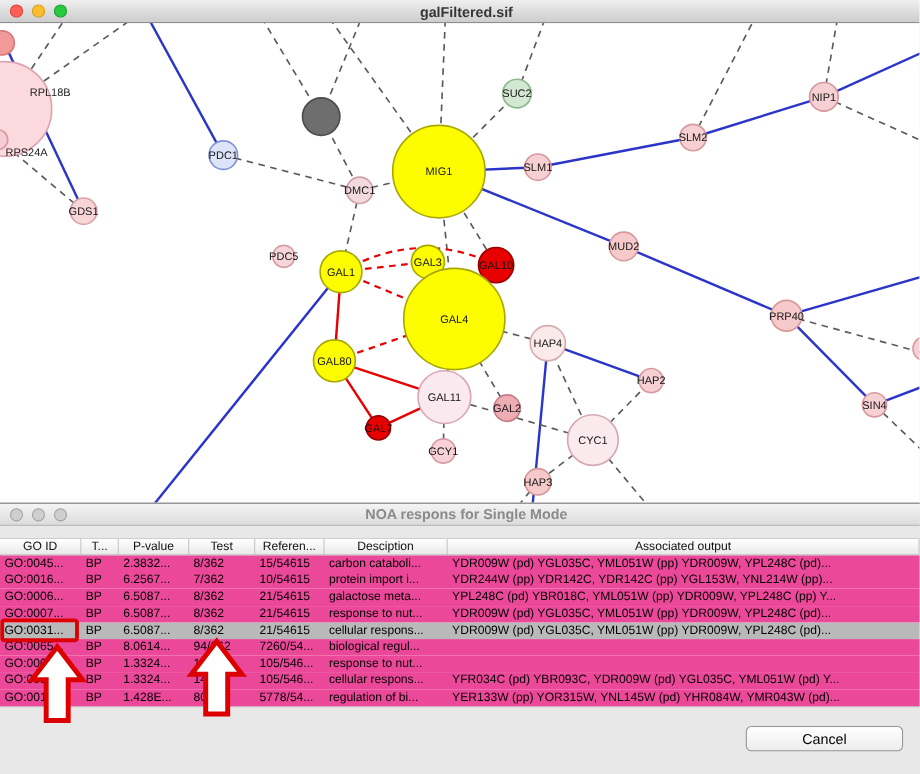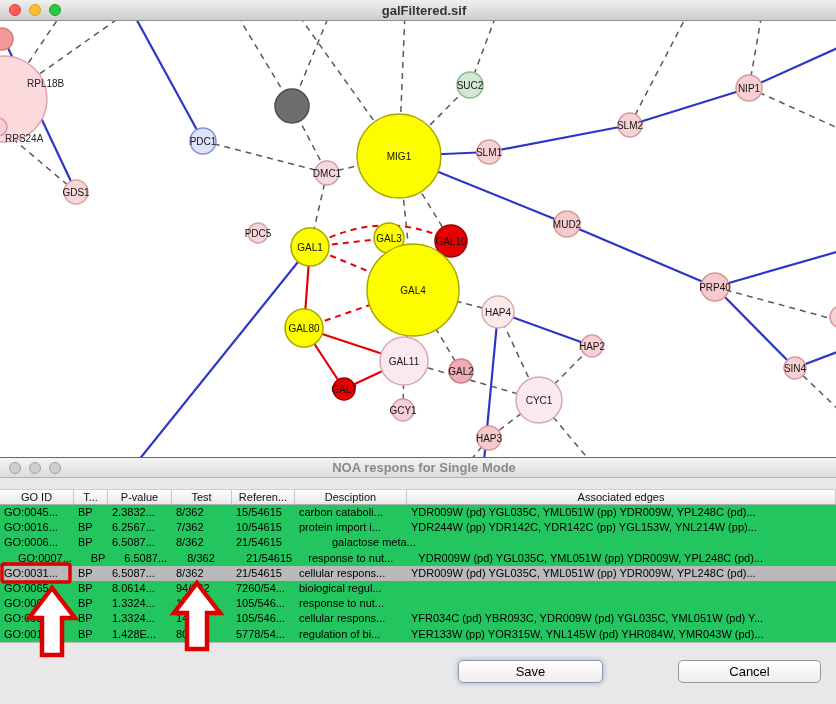--- a/index.html
+++ b/index.html
@@ -25,21 +25,21 @@
   .edge-blue{stroke:#2b35c8;stroke-width:2.2;fill:none;}
   .edge-dash{stroke:#5a5a5a;stroke-width:1.5;stroke-dasharray:6 5;fill:none;}
   .edge-red{stroke:#e80000;stroke-width:2.2;fill:none;}
   .edge-reddash{stroke:#e80000;stroke-width:2;stroke-dasharray:6 5;fill:none;}
   .node-label{font-family:"Liberation Sans",sans-serif;font-size:10px;fill:#141414;text-anchor:middle;}
   .node-label.floating{text-anchor:start;fill:#222;}
   
   .table{position:absolute;top:31px;left:0;width:836px;background:#fff;border-bottom:1px solid #bbb;}
   .thead{display:flex;height:16px;line-height:15px;font-size:11px;background:linear-gradient(#ffffff,#e9e9e9);border-top:1px solid #cfcfcf;border-bottom:1px solid #aeaeae;box-sizing:border-box;}
   .hcell{box-sizing:border-box;border-right:1px solid #c6c6c6;text-align:center;white-space:nowrap;overflow:hidden;color:#111;}
-  .trow{display:flex;height:15.2px;line-height:15.2px;font-size:11px;background:#22c55e;}
+  .trow{display:flex;height:15.2px;line-height:15.2px;font-size:11px;background:#ec4899;}
   .trow.selected{background:#b9b9b9;}
   .tcell{box-sizing:border-box;padding-left:4px;white-space:nowrap;overflow:hidden;color:#000;}
   
   .btn{position:absolute;top:202px;height:23px;border-radius:5px;border:1px solid #979797;
        background:linear-gradient(#ffffff,#ededed);font-family:"Liberation Sans",sans-serif;
        font-size:13px;color:#000;padding:0;}
   .btn-save{left:458px;width:145px;box-shadow:0 0 4px 1px rgba(110,160,240,.55);}
   .btn-cancel{left:678px;width:143px;}
   
   .overlay{position:absolute;top:0;left:0;pointer-events:none;z-index:50;}
@@ -241,21 +241,21 @@
   </div>
 
   <div class="table">
     <div class="thead" id="thead">
         <div class="hcell" style="width: 74px;">GO ID</div>
         <div class="hcell" style="width: 34px;">T...</div>
         <div class="hcell" style="width: 64px;">P-value</div>
         <div class="hcell" style="width: 60px;">Test</div>
         <div class="hcell" style="width: 63px;">Referen...</div>
         <div class="hcell" style="width: 112px;">Desciption</div>
-        <div class="hcell" style="width: 429px;">Associated edges</div>
+        <div class="hcell" style="width: 429px;">Associated output</div>
       </div>
     <div class="tbody" id="tbody">
         <div class="trow">
           <div class="tcell" style="width: 74px;">GO:0045...</div>
           <div class="tcell" style="width: 34px;">BP</div>
           <div class="tcell" style="width: 64px;">2.3832...</div>
           <div class="tcell" style="width: 60px;">8/362</div>
           <div class="tcell" style="width: 63px;">15/54615</div>
           <div class="tcell" style="width: 112px;">carbon cataboli...</div>
           <div class="tcell" style="width: 429px;">YDR009W (pd) YGL035C, YML051W (pp) YDR009W, YPL248C (pd)...</div>
@@ -268,24 +268,25 @@
           <div class="tcell" style="width: 63px;">10/54615</div>
           <div class="tcell" style="width: 112px;">protein import i...</div>
           <div class="tcell" style="width: 429px;">YDR244W (pp) YDR142C, YDR142C (pp) YGL153W, YNL214W (pp)...</div>
         </div>
         <div class="trow">
           <div class="tcell" style="width: 74px;">GO:0006...</div>
           <div class="tcell" style="width: 34px;">BP</div>
           <div class="tcell" style="width: 64px;">6.5087...</div>
           <div class="tcell" style="width: 60px;">8/362</div>
           <div class="tcell" style="width: 63px;">21/54615</div>
-          <div class="tcell" style="width: 112px; margin-left: 33px;">galactose meta...</div>
-        </div>
-        <div class="trow">
-          <div class="tcell" style="width: 74px; margin-left: 14px;">GO:0007...</div>
+          <div class="tcell" style="width: 112px;">galactose meta...</div>
+          <div class="tcell" style="width: 429px;">YPL248C (pd) YBR018C, YML051W (pp) YDR009W, YPL248C (pp) Y...</div>
+        </div>
+        <div class="trow">
+          <div class="tcell" style="width: 74px;">GO:0007...</div>
           <div class="tcell" style="width: 34px;">BP</div>
           <div class="tcell" style="width: 64px;">6.5087...</div>
           <div class="tcell" style="width: 60px;">8/362</div>
           <div class="tcell" style="width: 63px;">21/54615</div>
           <div class="tcell" style="width: 112px;">response to nut...</div>
           <div class="tcell" style="width: 429px;">YDR009W (pd) YGL035C, YML051W (pp) YDR009W, YPL248C (pd)...</div>
         </div>
         <div class="trow selected">
           <div class="tcell" style="width: 74px;">GO:0031...</div>
           <div class="tcell" style="width: 34px;">BP</div>
@@ -325,21 +326,20 @@
           <div class="tcell" style="width: 34px;">BP</div>
           <div class="tcell" style="width: 64px;">1.428E...</div>
           <div class="tcell" style="width: 60px;">80/362</div>
           <div class="tcell" style="width: 63px;">5778/54...</div>
           <div class="tcell" style="width: 112px;">regulation of bi...</div>
           <div class="tcell" style="width: 429px;">YER133W (pp) YOR315W, YNL145W (pd) YHR084W, YMR043W (pd)...</div>
         </div>
       </div>
   </div>
 
-  <button class="btn btn-save">Save</button>
   <button class="btn btn-cancel">Cancel</button>
 </section>
 
 <svg class="overlay" width="836" height="704" viewBox="0 0 836 704" xmlns="http://www.w3.org/2000/svg">
   <rect x="2" y="564" width="68" height="18" rx="2" fill="none" stroke="#dd0000" stroke-width="3.5"></rect>
   <polygon points="52,588 75,618 62,618 62,655 42,655 42,618 29,618" fill="#ffffff" stroke="#dd0000" stroke-width="4.5"></polygon>
   <polygon points="197,583 220,613 207,613 207,649 187,649 187,613 174,613" fill="#ffffff" stroke="#dd0000" stroke-width="4.5"></polygon>
 </svg>
 
 </body></html>

